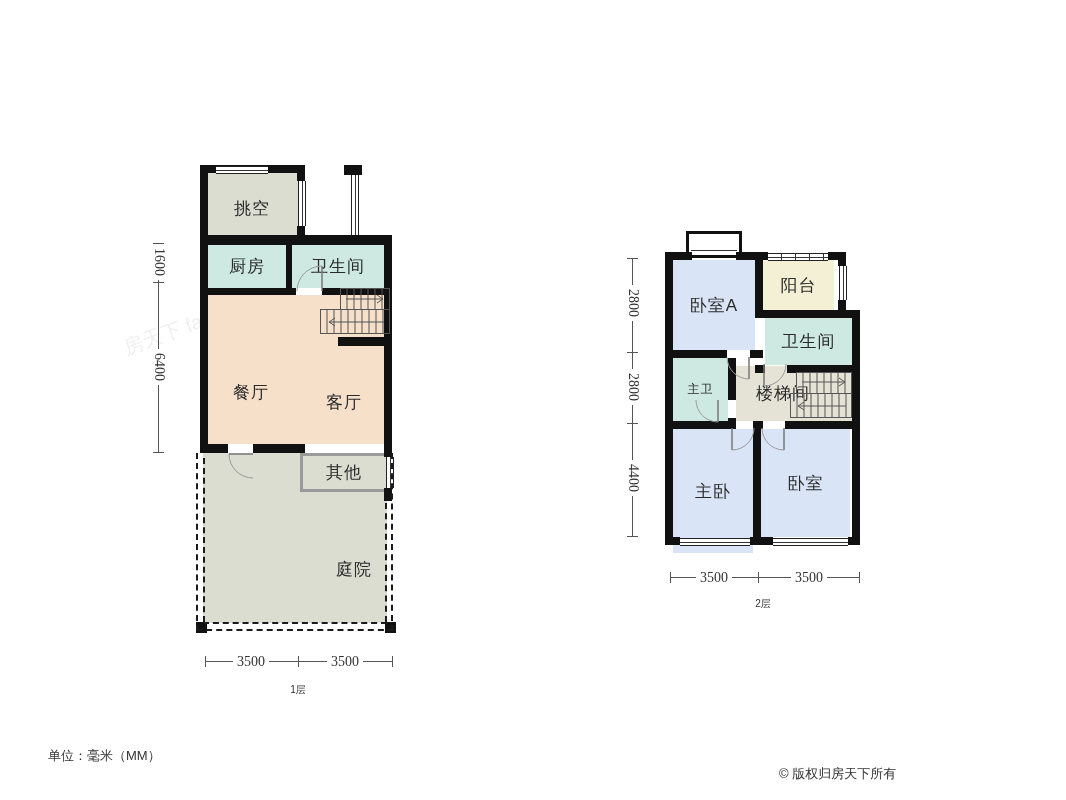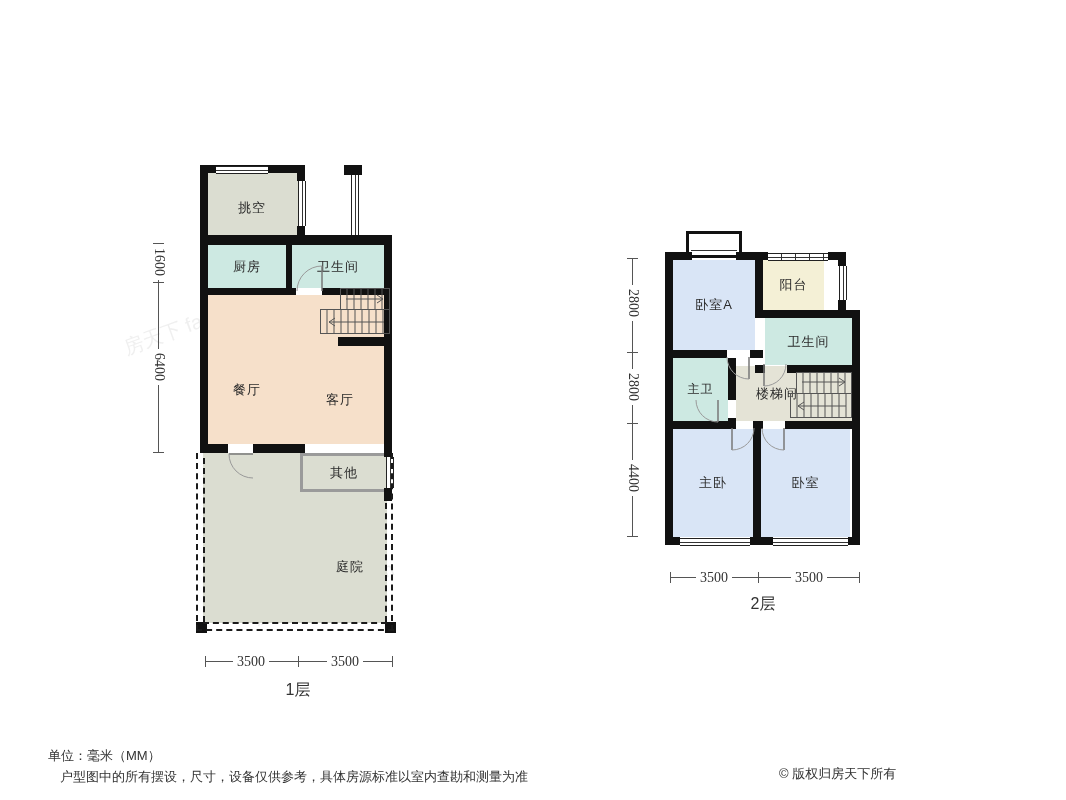--- a/index.html
+++ b/index.html
@@ -9,21 +9,21 @@
   }
   .abs{position:absolute;}
   
   .room{position:absolute;display:flex;align-items:center;justify-content:center;}
   .c-gray{background:var(--c-gray,#dbddd1);}
   .c-wet{background:var(--c-wet,#cde9e2);}
   .c-living{background:var(--c-living,#f6e0ca);}
   .c-bed{background:var(--c-bedroom,#d9e5f6);}
   .c-balcony{background:var(--c-balcony,#f4f0d6);}
   .c-stairhall{background:var(--c-stairhall,#e4e3d6);}
-  .rlabel{font-size:13px;color:#2a2a2a;letter-spacing:1px;white-space:nowrap;}
+  .rlabel{font-size:17px;color:#2a2a2a;letter-spacing:1px;white-space:nowrap;}
   .rlabel.small{font-size:12px;}
   
   .wall{position:absolute;background:var(--c-wall,#111);}
   .twall{position:absolute;background:#9a9a9a;}
   
   .winh{position:absolute;background:#fff;border-top:1px solid #222;border-bottom:1px solid #222;height:6px;}
   .winh::after{content:"";position:absolute;left:0;right:0;top:50%;border-top:1px solid #333;}
   .winv{position:absolute;background:#fff;border-left:1px solid #222;border-right:1px solid #222;width:6px;}
   .winv::after{content:"";position:absolute;top:0;bottom:0;left:50%;border-left:1px solid #333;}
   .winh.multi::before{content:"";position:absolute;inset:0;
@@ -36,21 +36,21 @@
   .dash-h{position:absolute;height:0;border-top:2px dashed #1a1a1a;}
   
   .dline-v{position:absolute;width:0;border-left:1px solid #555;}
   .dline-h{position:absolute;height:0;border-top:1px solid #555;}
   .tick-h{position:absolute;width:11px;height:1px;background:#555;}
   .tick-v{position:absolute;width:1px;height:11px;background:#555;}
   .dimlabel{position:absolute;font-family:"Liberation Serif","DejaVu Serif",serif;
     font-size:14px;color:#333;background:#fff;padding:0 4px;white-space:nowrap;
     transform:translate(-50%,-50%);}
   .dimlabel.rot{transform:translate(-50%,-50%) rotate(90deg);}
-  .floorlabel{position:absolute;font-size:16px;color:#333;transform:translate(-50%,-50%);white-space:nowrap;}
+  .floorlabel{position:absolute;font-size:10px;color:#333;transform:translate(-50%,-50%);white-space:nowrap;}
   
   .footer-text{position:absolute;font-size:13px;color:#333;white-space:nowrap;}
   
   .wm{position:absolute;font-size:20px;color:#c9c9c9;opacity:.28;transform:rotate(-20deg);
       white-space:nowrap;pointer-events:none;}
   svg.door,svg.stairs{position:absolute;overflow:visible;}
 </style>
 </head>
 <body>
 
@@ -162,33 +162,33 @@
     <span class="dimlabel" style="left:251px;top:662px;">3500</span>
     <span class="dimlabel" style="left:345px;top:662px;">3500</span>
     <span class="floorlabel" style="left:298px;top:690px;">1层</span>
   </div>
 
   <div class="abs" style="left:0;top:0;width:0;height:0;">
 
     <div class="room c-bed" style="left:673px;top:260px;width:82px;height:90px;">
       <span class="rlabel">卧室A</span>
     </div>
-    <div class="room c-balcony" style="left:763px;top:260px;width:61px;height:50px;">
+    <div class="room c-balcony" style="left:763px;top:260px;width:71px;height:50px;">
       <span class="rlabel">阳台</span>
     </div>
     <div class="room c-wet" style="left:765px;top:318px;width:87px;height:47px;">
       <span class="rlabel">卫生间</span>
     </div>
     <div class="room c-wet" style="left:673px;top:358px;width:55px;height:63px;">
       <span class="rlabel small">主卫</span>
     </div>
     <div class="room c-stairhall" style="left:736px;top:366px;width:116px;height:55px;justify-content:flex-start;padding-left:20px;width:96px;">
       <span class="rlabel">楼梯间</span>
     </div>
-    <div class="room c-bed" style="left:673px;top:429px;width:80px;height:108px;">
+    <div class="room c-bed" style="left:673px;top:429px;width:80px;height:124px;">
       <span class="rlabel">主卧</span>
     </div>
     <div class="room c-bed" style="left:761px;top:429px;width:89px;height:108px;">
       <span class="rlabel">卧室</span>
     </div>
 
     <div class="baywin" style="left:686px;top:231px;width:50px;height:21px;"></div>
 
     <div class="wall" style="left:665px;top:252px;width:8px;height:293px;"></div>
     <div class="wall" style="left:665px;top:252px;width:27px;height:8px;"></div>
@@ -278,15 +278,14 @@
     <div class="dline-h" style="left:670px;top:577px;width:190px;"></div>
     <div class="tick-v" style="left:670px;top:572px;"></div>
     <div class="tick-v" style="left:758px;top:572px;"></div>
     <div class="tick-v" style="left:859px;top:572px;"></div>
     <span class="dimlabel" style="left:714px;top:578px;">3500</span>
     <span class="dimlabel" style="left:809px;top:578px;">3500</span>
     <span class="floorlabel" style="left:763px;top:604px;">2层</span>
   </div>
 
   <div class="footer-text" style="left:48px;top:747px;">单位：毫米（MM）</div>
-  <div class="footer-text" style="left:60px;top:768px;">户型图中的所有摆设，尺寸，设备仅供参考，具体房源标准以室内查勘和测量为准</div>
   <div class="footer-text" style="left:779px;top:765px;">© 版权归房天下所有</div>
 </div>
 
 </body></html>

